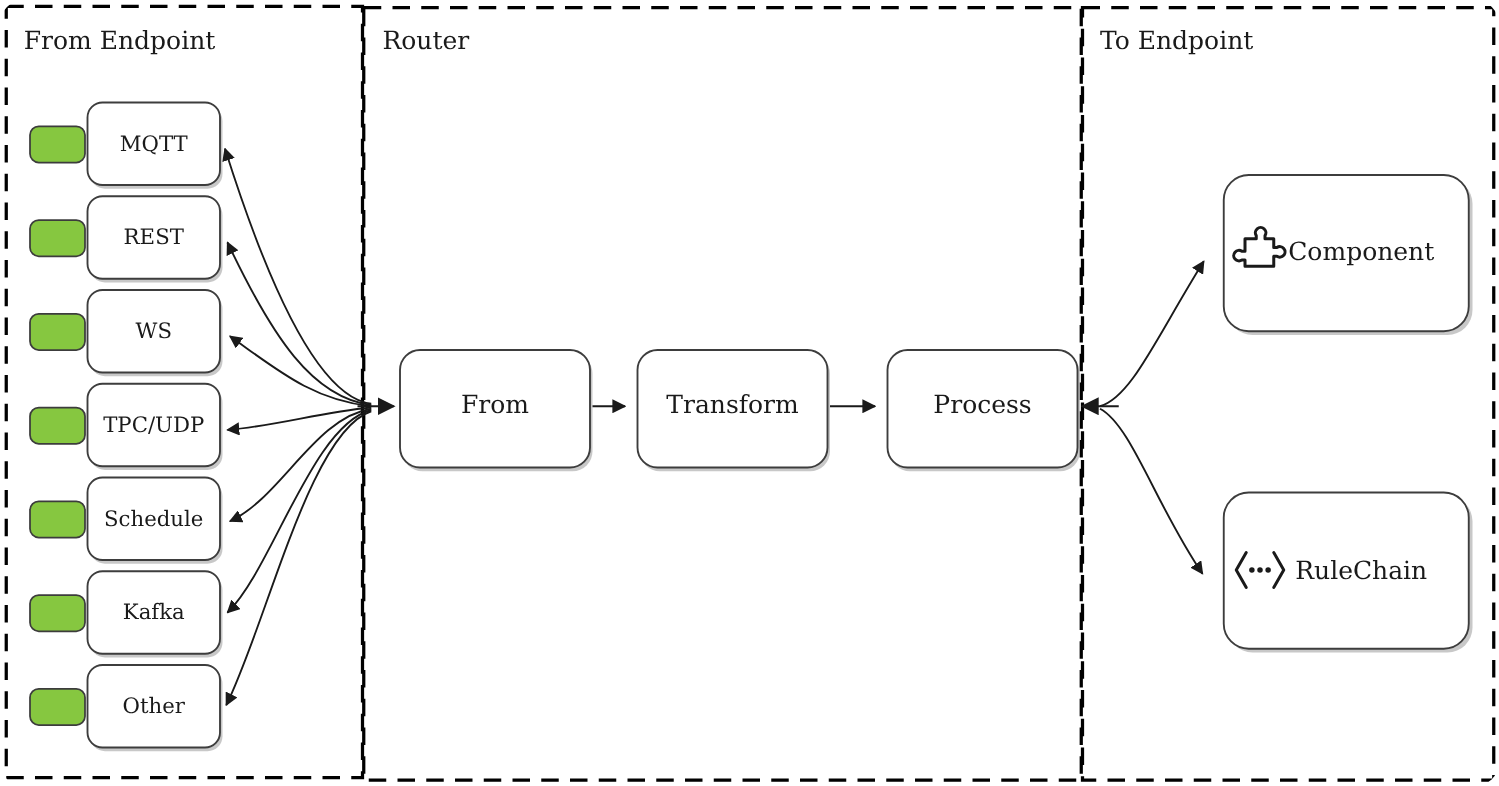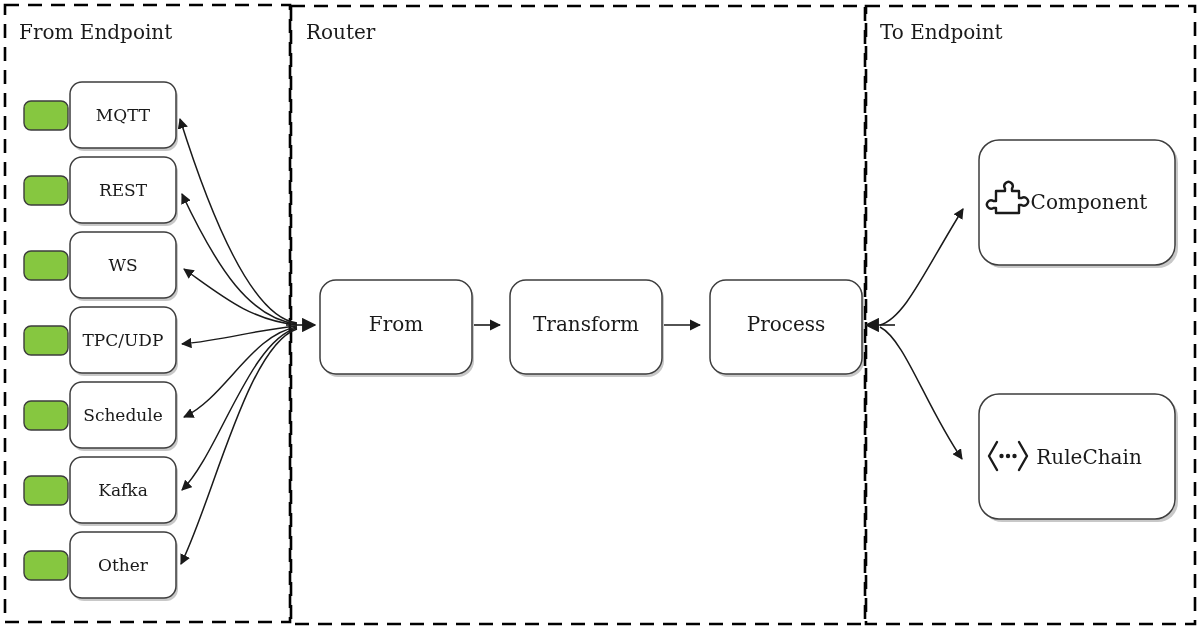--- a/index.html
+++ b/index.html
@@ -9,20 +9,21 @@
   }
   body {
     font-family: "DejaVu Serif", serif;
   }
   #stage {
     position: relative;
     width: 1199px;
     height: 629px;
     background: #ffffff;
     overflow: hidden;
+    border-radius: 19px;
   }
   svg.diagram {
     position: absolute;
     top: 0;
     left: 0;
     width: 1199px;
     height: 629px;
   }
   .panel-border {
     fill: none;

